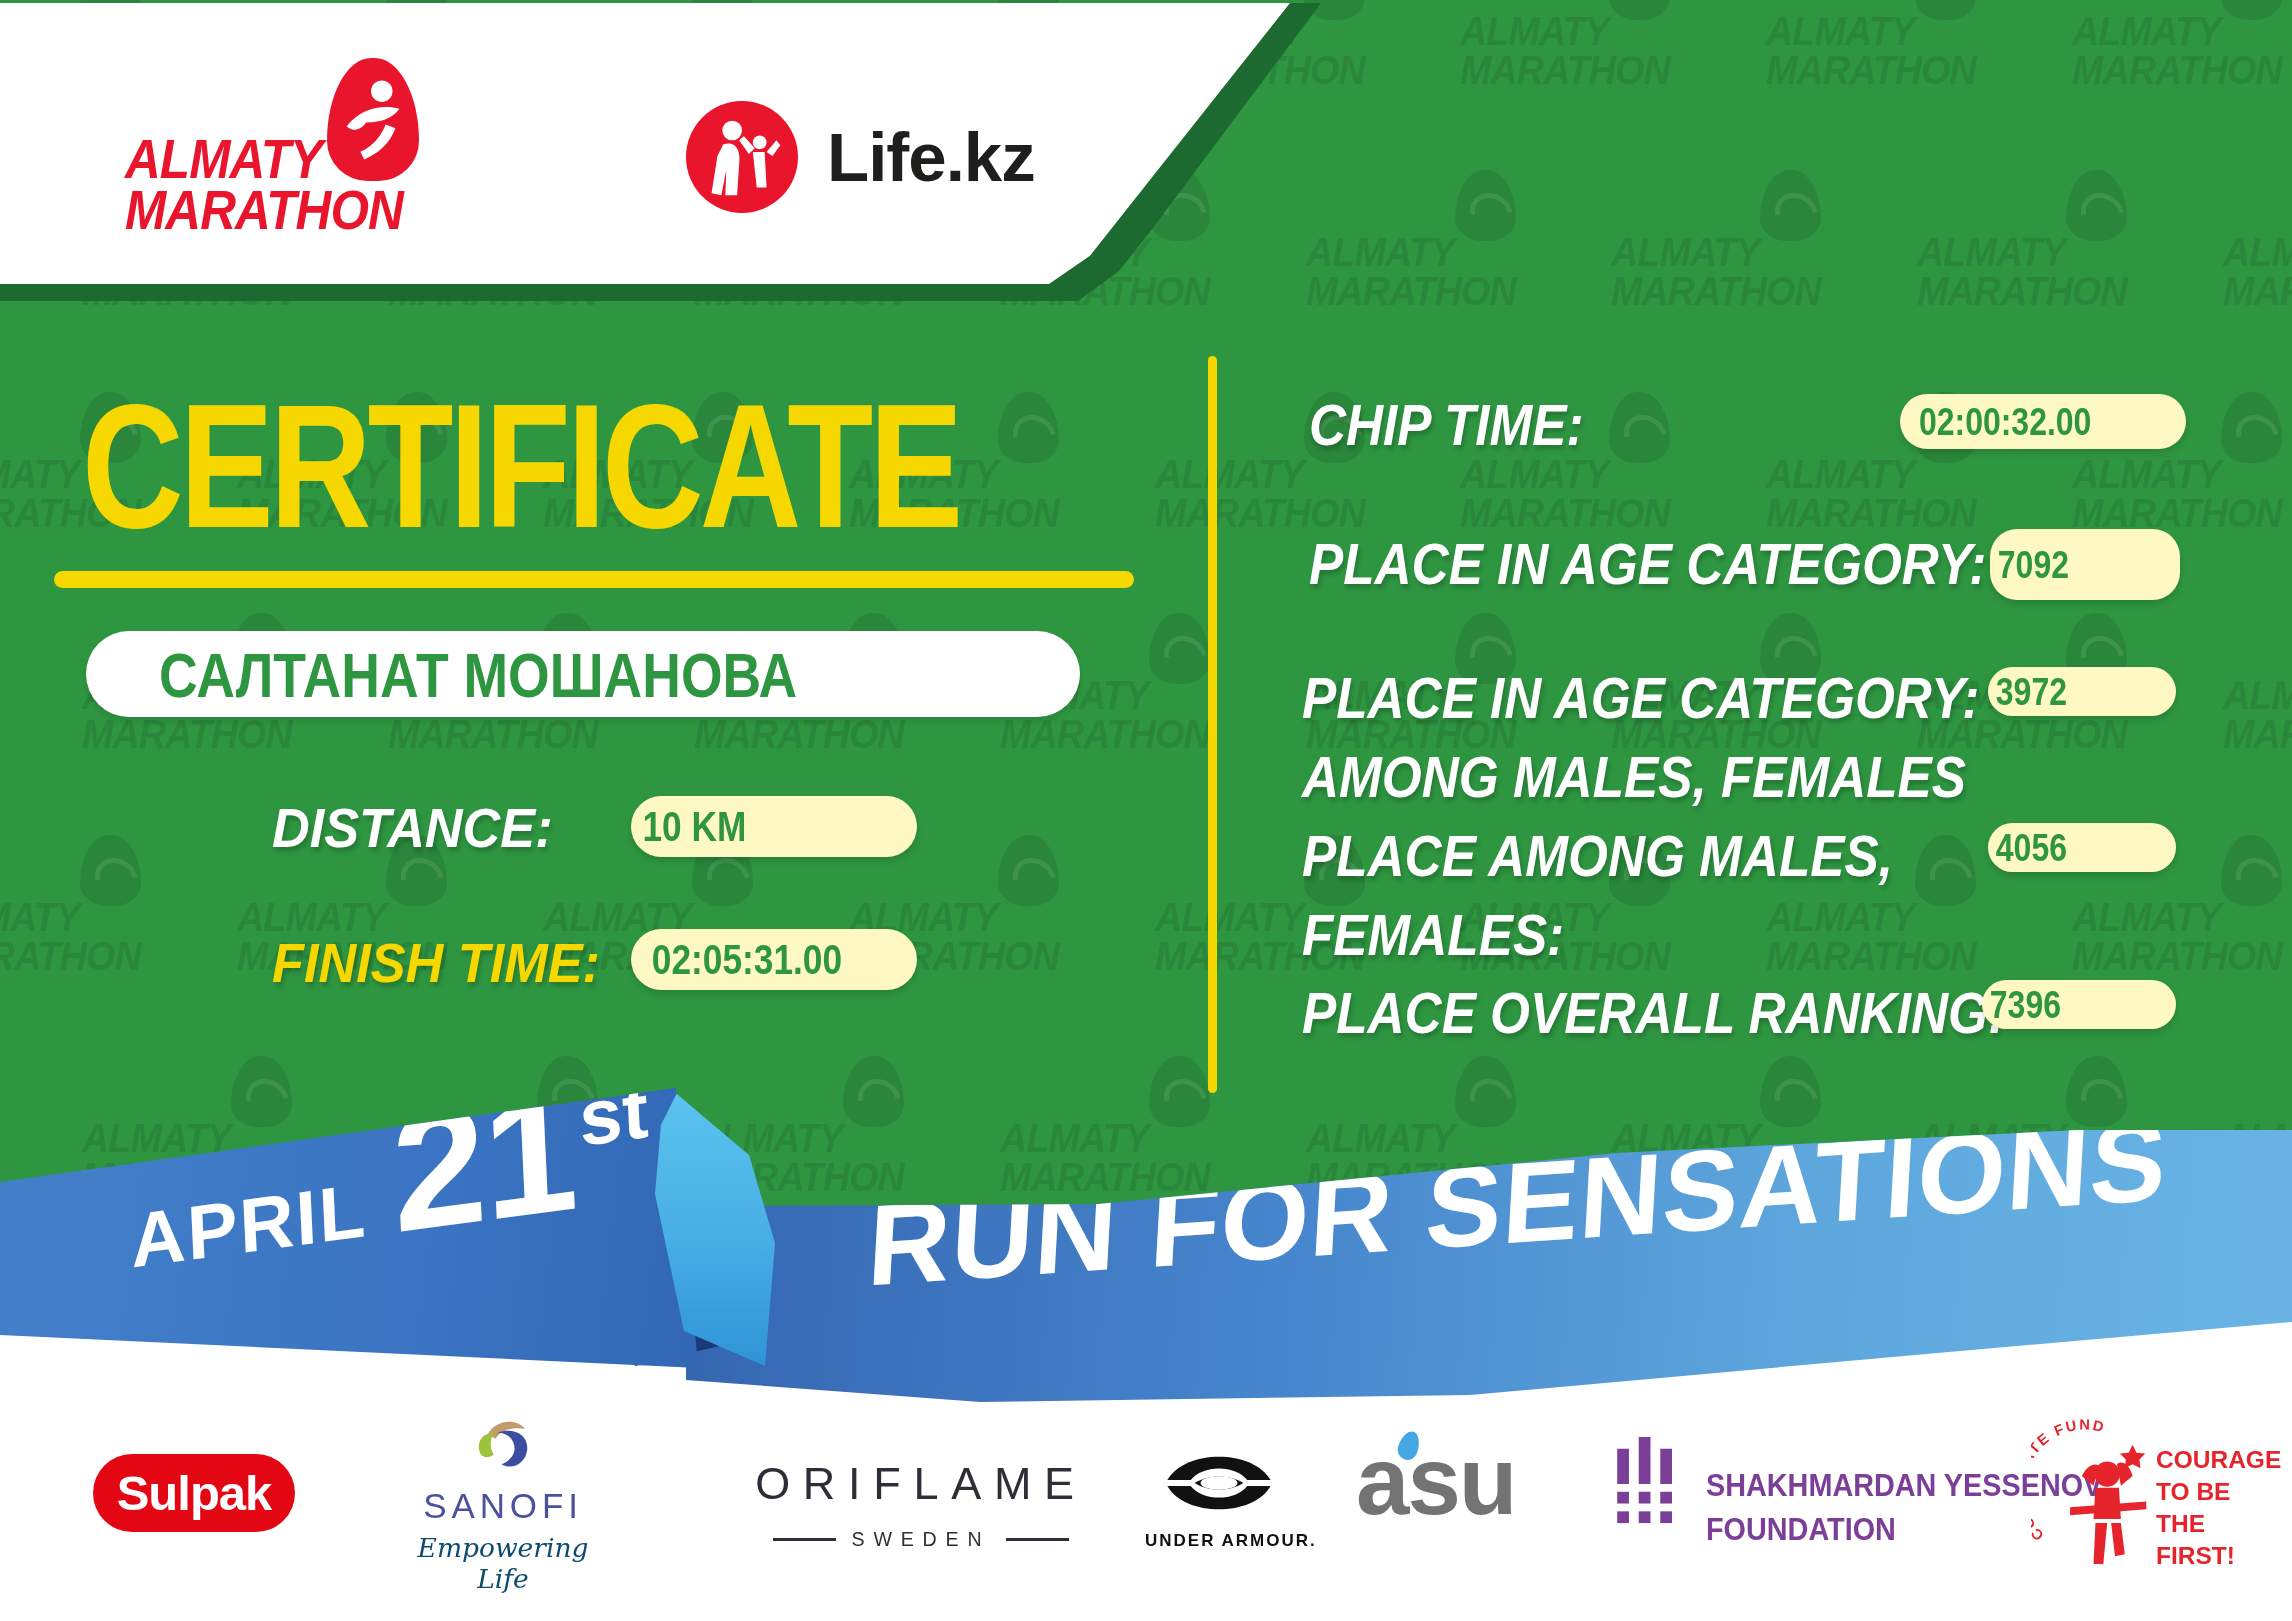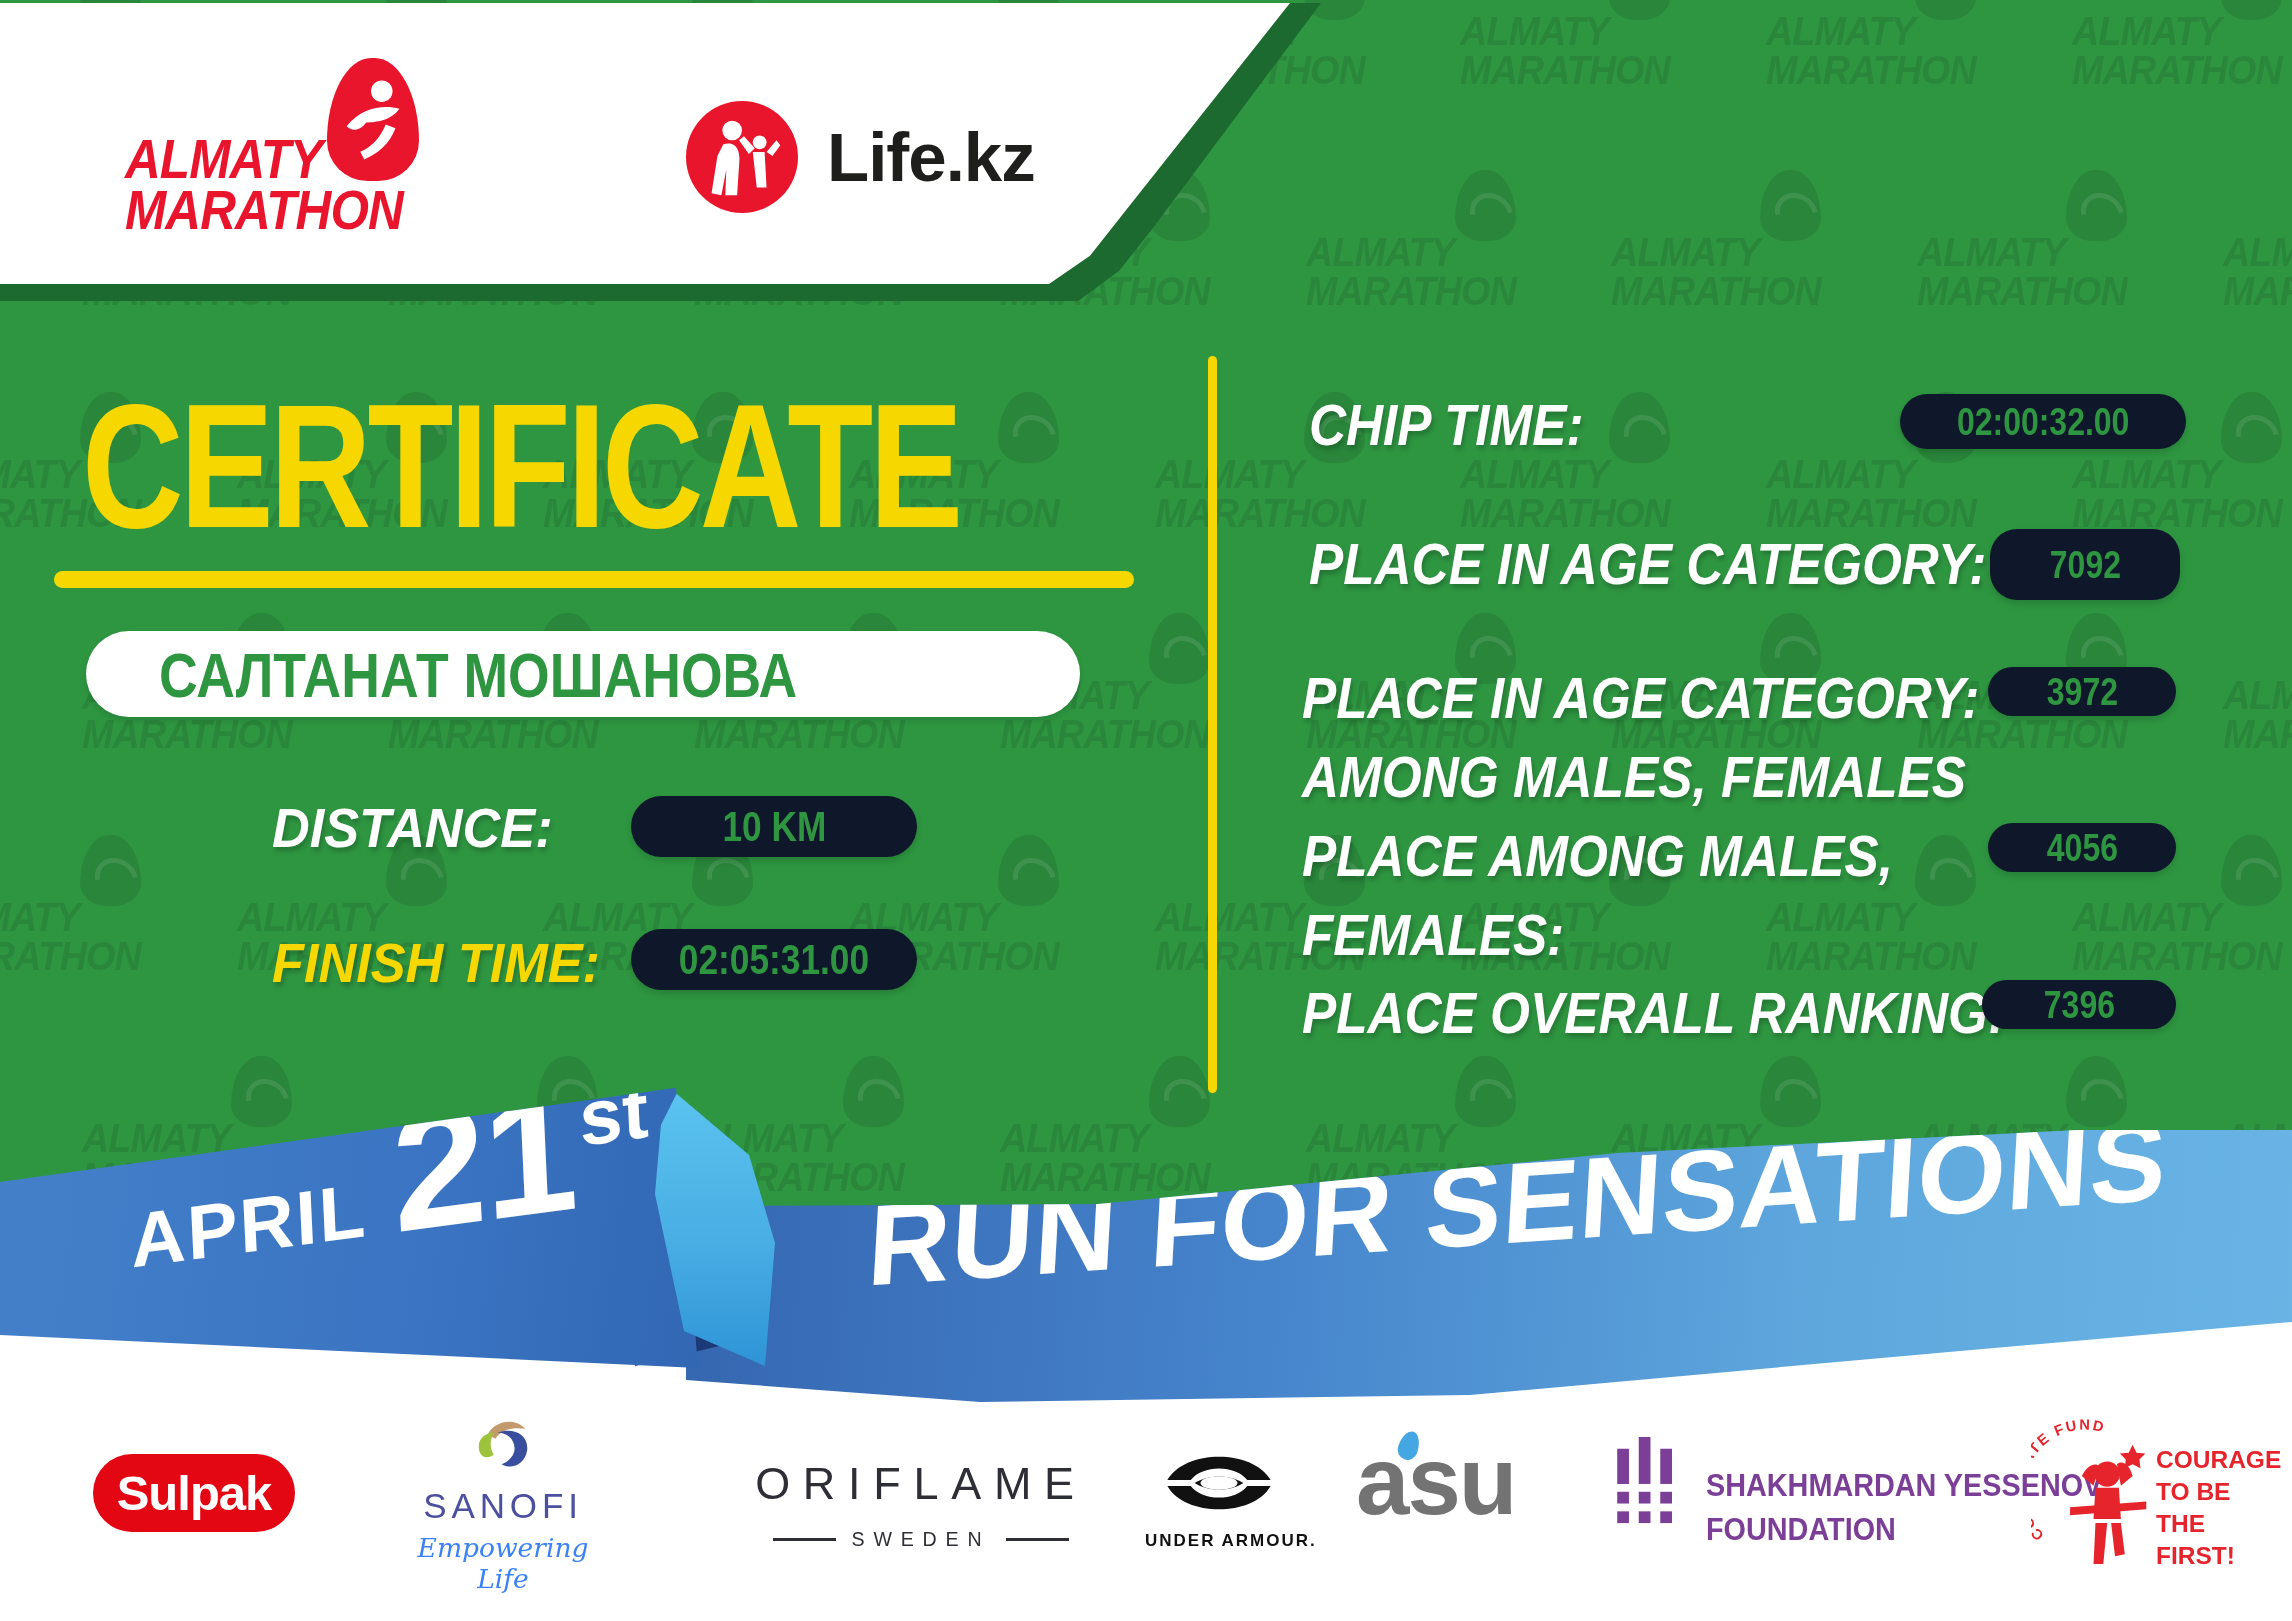--- a/index.html
+++ b/index.html
@@ -31,22 +31,22 @@
   .title{position:absolute;left:82px;top:378px;color:#F6D800;font-weight:900;font-size:176px;line-height:1;
          letter-spacing:-4.9px;transform:scaleX(0.80);transform-origin:0 0;z-index:4;}
   .title-underline{position:absolute;left:54px;top:571px;width:1080px;height:16.7px;background:#F6D800;border-radius:8.8px;z-index:4;}
   .name-pill{position:absolute;left:86px;top:631px;width:994px;height:86px;background:#fff;border-radius:43px;z-index:4;
              box-shadow:0 3.9px 7.8px rgba(0,0,0,0.12);}
   .name-text{position:absolute;left:73px;top:0;height:86px;line-height:88px;color:#2E9641;font-weight:900;
              font-size:63px;transform:scaleX(0.85);transform-origin:0 50%;letter-spacing:0;white-space:nowrap;}
   .field-label{position:absolute;font-style:italic;font-weight:900;font-size:55px;color:#fff;z-index:4;
                transform:scaleX(0.95);transform-origin:0 0;text-shadow:2px 3.9px 5.9px rgba(0,0,0,0.22);white-space:nowrap;}
   .field-label.yellow{color:#F6D800;}
-  .pill{position:absolute;background:#0f172a;border-radius:31px;z-index:4;box-shadow:0 3.9px 7.8px rgba(0,0,0,0.15);
-        display:flex;align-items:center;justify-content:center;}
+  .pill{position:absolute;background:#fef9c3;border-radius:31px;z-index:4;box-shadow:0 3.9px 7.8px rgba(0,0,0,0.15);
+        display:flex;align-items:center;justify-content:flex-start;}
   .pill span{color:#2E9641;font-weight:900;font-size:43px;transform:scaleX(0.82);white-space:nowrap;}
   
   .vline{position:absolute;left:1208px;top:356px;width:8.8px;height:737px;background:#F6D800;border-radius:4.9px;z-index:4;}
   .res-label{position:absolute;font-style:italic;font-weight:900;font-size:57px;color:#fff;line-height:1.38;z-index:4;
              transform:scaleX(0.9);transform-origin:0 0;text-shadow:2px 3.9px 5.9px rgba(0,0,0,0.22);white-space:pre-line;}
   .res-pill{border-radius:27.4px;}
   .res-pill span{font-size:39px;}
   
   .ribbon-right{position:absolute;left:686px;top:1057px;width:1606px;height:372px;z-index:5;
     background:linear-gradient(94deg,#3566B0 0%,#4583CB 35%,#5EA7DD 70%,#69B4E5 100%);
@@ -66,21 +66,21 @@
   .fold{position:absolute;left:655px;top:1086px;width:120px;height:280px;z-index:7;
     background:linear-gradient(180deg,#5BC4EF 0%,#49AEE4 55%,#2E94D6 100%);
     clip-path:polygon(21.6px 7.8px,94px 69px,120px 157px,110px 280px,29px 245px,0 108px,5.9px 39px);}
   
   .sponsor{position:absolute;z-index:4;}
   .sulpak{left:93px;top:1454px;width:202px;height:78px;background:#E30613;border-radius:39px;
           display:flex;align-items:center;justify-content:center;}
   .sulpak span{color:#fff;font-weight:900;font-size:49px;letter-spacing:-1px;}
   .sanofi{left:400px;top:1419px;width:206px;text-align:center;}
   .sanofi-title{color:#4C519F;font-size:35px;letter-spacing:4.9px;font-weight:500;margin-top:3.9px;}
-  .sanofi-tag{color:#3b82f6;font-family:"DejaVu Serif","Liberation Serif",serif;font-style:italic;
+  .sanofi-tag{color:#0c4a6e;font-family:"DejaVu Serif","Liberation Serif",serif;font-style:italic;
               font-size:26.5px;margin-top:5.9px;}
   .oriflame{left:725px;top:1458px;width:392px;text-align:center;color:#2E2E36;}
   .ori-title{font-size:45px;letter-spacing:12.7px;font-weight:500;}
   .ori-sub{margin-top:18px;display:flex;align-items:center;justify-content:center;gap:15.7px;font-size:19.6px;letter-spacing:8.8px;}
   .ori-line{display:inline-block;width:63px;height:2.9px;background:#2E2E36;}
   .ua{left:1145px;top:1445px;width:147px;text-align:center;}
   .ua-text{font-size:17px;font-weight:900;letter-spacing:2px;color:#111;margin-top:5.9px;white-space:nowrap;}
   .asu{left:1356px;top:1433px;width:157px;position:absolute;}
   .asu-text{color:#737373;font-weight:800;font-size:96px;letter-spacing:-2px;line-height:1;text-align:center;}
   .asu-drop{position:absolute;left:43px;top:-2px;width:19.6px;height:29px;background:#45A7E2;

